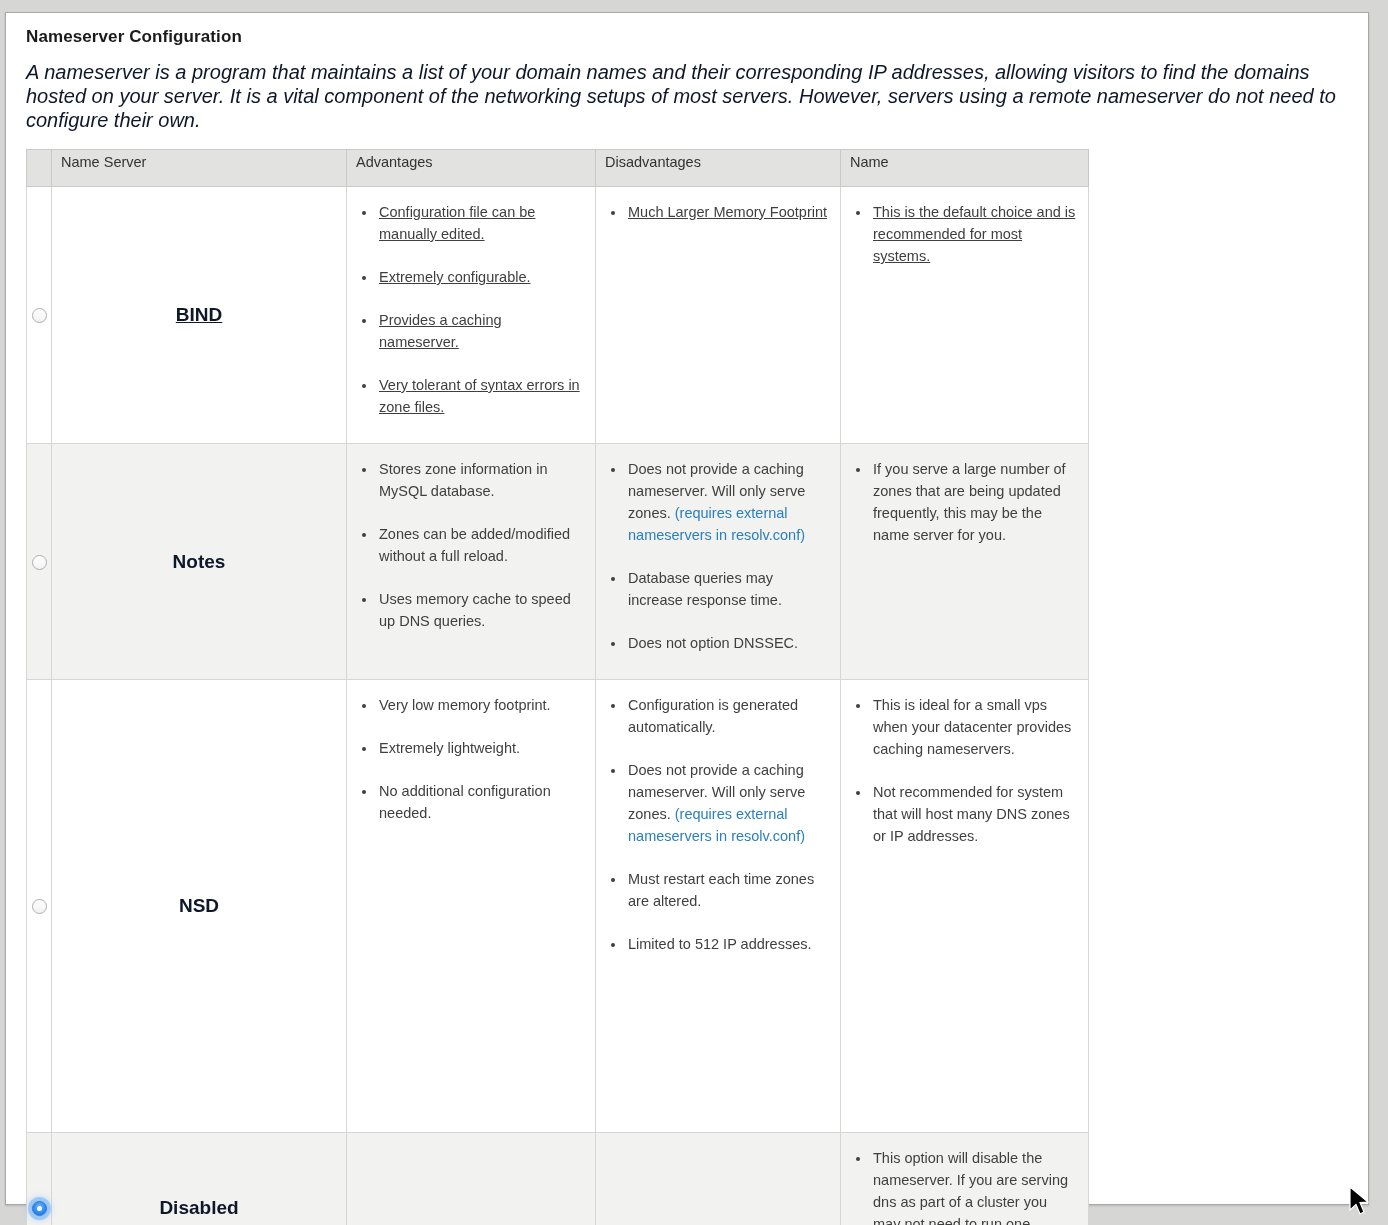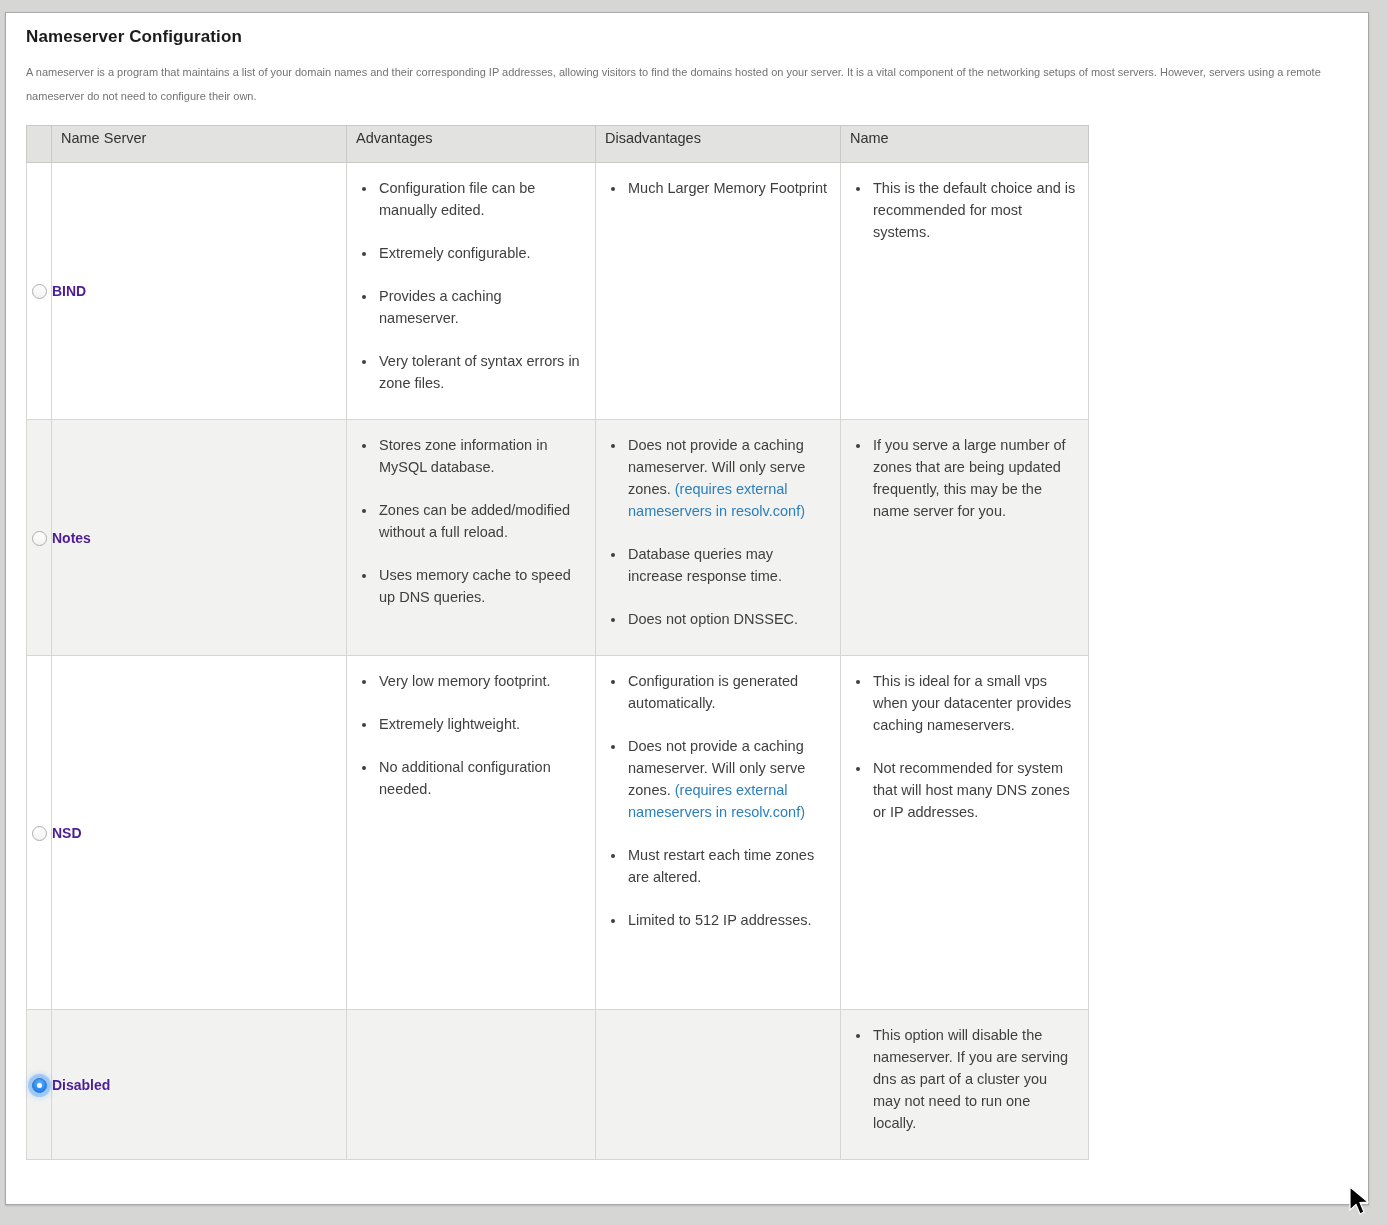--- a/index.html
+++ b/index.html
@@ -19,23 +19,24 @@
   }
   .content { padding: 14px 20px; }
   .page-title {
     font-size: 17px;
     font-weight: bold;
     color: #1b1b1b;
     letter-spacing: 0.1px;
   }
   .page-description {
     margin-top: 13px;
-    font-size: 11px;
+    font-style: italic;
+    font-size: 20px;
     line-height: 24px;
-    color: #737373;
+    color: #0f172a;
     max-width: 1330px;
   }
   .page-instruction {
     margin-top: 30px;
     font-size: 14px;
     color: #2e2e2e;
   }
   table.ns-table {
     margin-top: 17px;
     border-collapse: collapse;
@@ -54,34 +55,35 @@
     font-weight: normal;
     font-size: 14.5px;
     color: #333333;
     text-align: left;
     padding: 0 0 13px 9px;
     vertical-align: middle;
   }
   .ns-table tbody tr:nth-child(even) td { background: #f2f2f0; }
   .ns-table tbody tr:nth-child(odd)  td { background: #ffffff; }
   
-  .ns-table tbody tr:nth-child(1) td { height: 241px; }
+  .ns-table tbody tr:nth-child(1) td { height: 241px; text-decoration: underline; }
   .ns-table tbody tr:nth-child(2) td { height: 224px; }
-  .ns-table tbody tr:nth-child(3) td { height: 354px; }
+  .ns-table tbody tr:nth-child(3) td { height: 453px; }
   .ns-table tbody tr:nth-child(4) td { height: 138px; }
 
   td.radio-cell {
     text-align: center;
     vertical-align: middle;
   }
   td.name-cell {
+    text-align: center;
     vertical-align: middle;
     font-weight: bold;
-    font-size: 14px;
-    color: #4c1d95;
+    font-size: 19px;
+    color: #0f172a;
   }
   td.list-cell {
     vertical-align: top;
     padding: 4px 12px 4px 8px;
     font-size: 14.5px;
     color: #3f3f3f;
   }
   td.list-cell ul {
     list-style: disc outside;
     margin: 10px 0 0 0;

